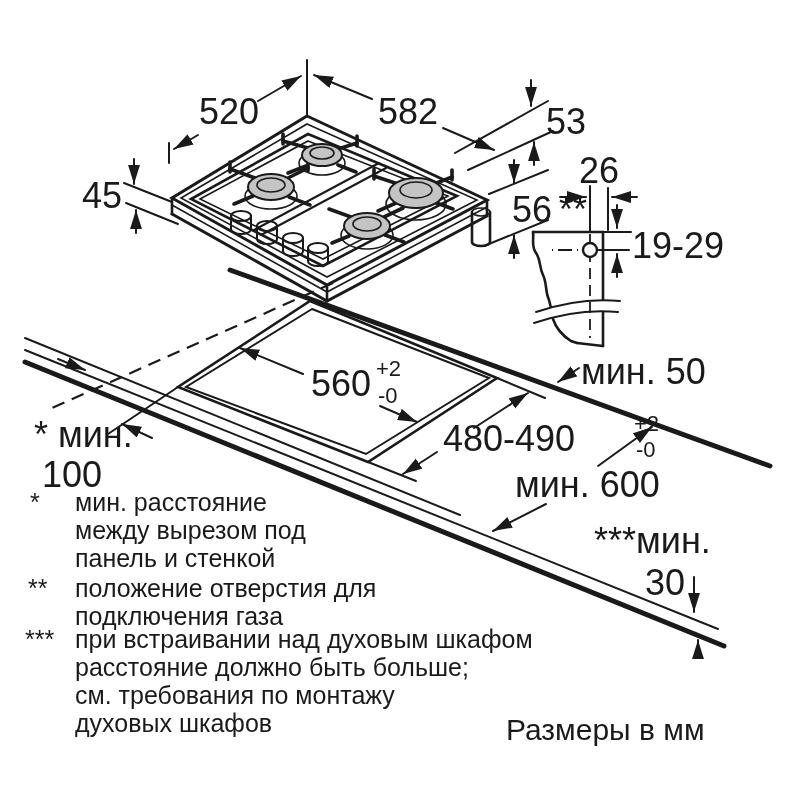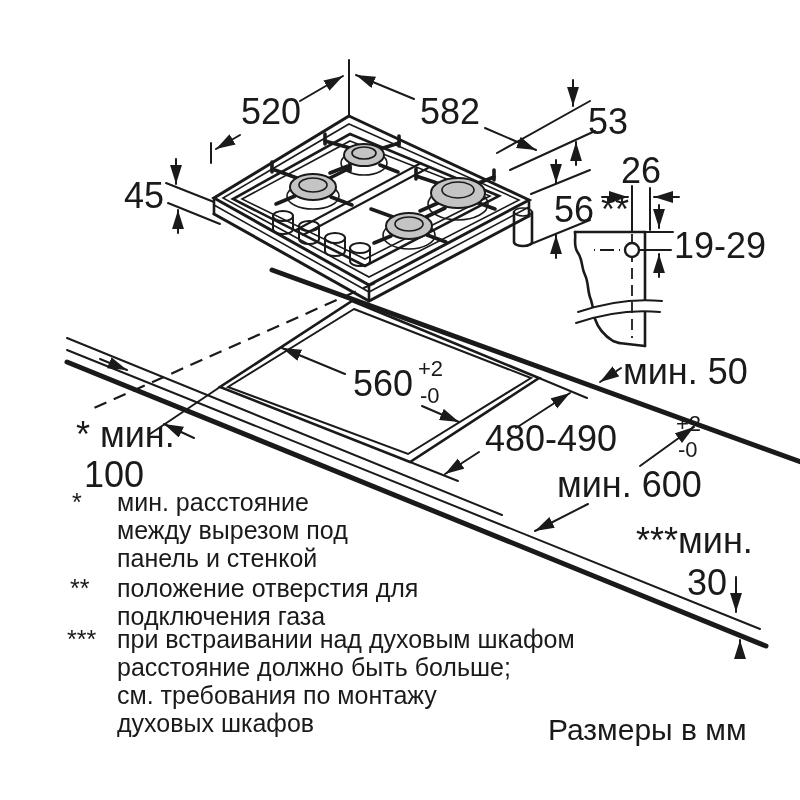--- a/index.html
+++ b/index.html
@@ -8,21 +8,20 @@
     background: #ffffff;
     width: 800px;
     height: 800px;
     font-family: "Liberation Sans", sans-serif;
   }
   #stage {
     width: 638px;
     height: 800px;
     position: relative;
     background: #ffffff;
-    padding-left: 42px;
   }
   svg { display: block; }
   .ln   { stroke: #1a1a1a; stroke-width: 2;   fill: none; stroke-linecap: round; }
   .ln15 { stroke: #1a1a1a; stroke-width: 1.6; fill: none; }
   .ln25 { stroke: #1a1a1a; stroke-width: 2.6; fill: none; stroke-linecap: round; }
   .ln3  { stroke: #1a1a1a; stroke-width: 3;   fill: none; stroke-linecap: round; }
   .rail { stroke: #1a1a1a; stroke-width: 3.6; fill: none; stroke-linecap: round; }
   .thick{ stroke: #1a1a1a; stroke-width: 5;   fill: none; stroke-linecap: round; }
   .dash { stroke: #1a1a1a; stroke-width: 2.2; fill: none; stroke-dasharray: 13 8; }
   .cdash{ stroke: #1a1a1a; stroke-width: 1.8; fill: none; stroke-dasharray: 11 6; }

